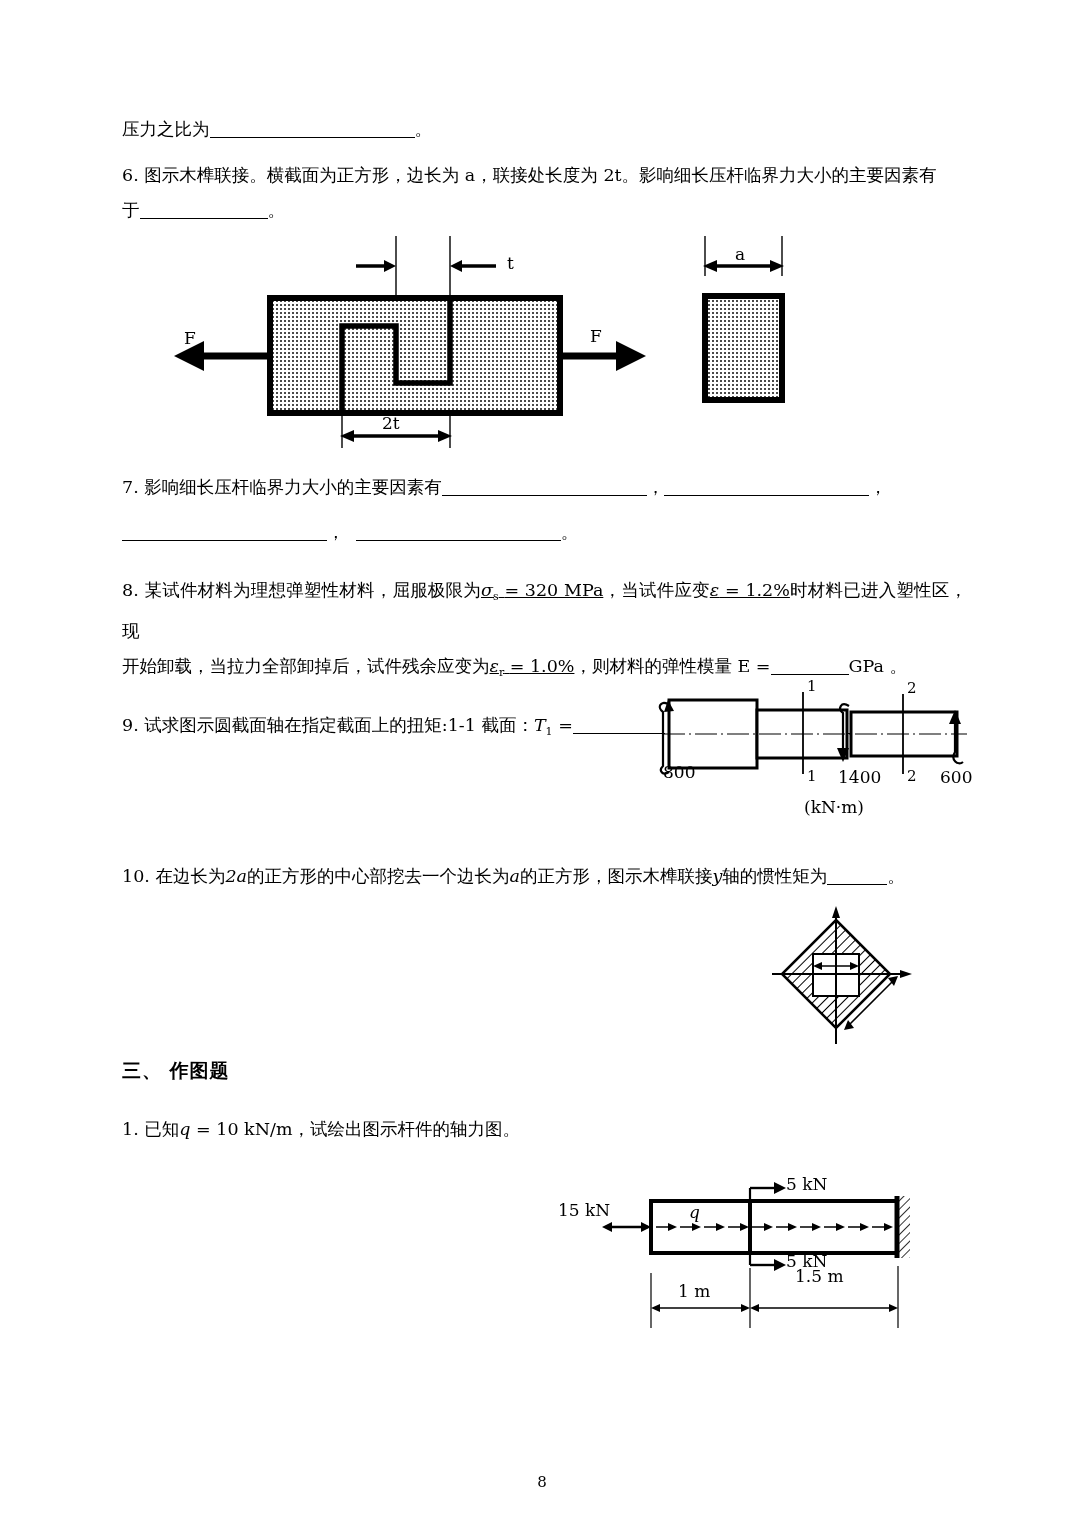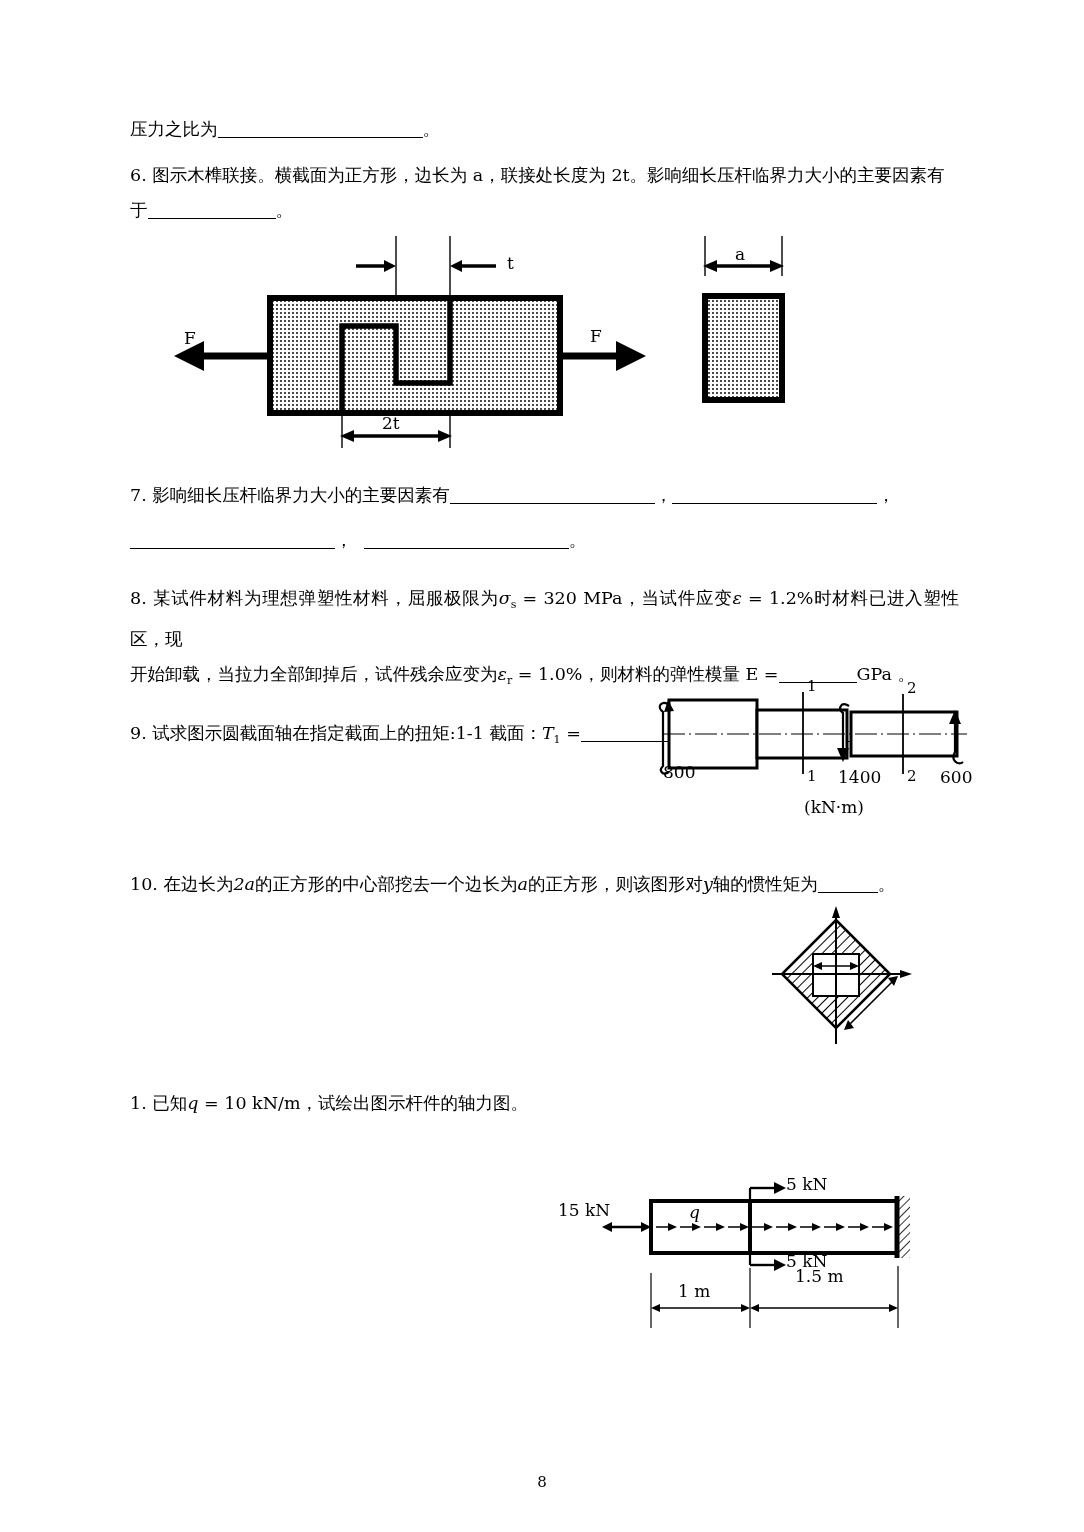--- a/index.html
+++ b/index.html
@@ -20,36 +20,36 @@
   }
   .content {
     position: absolute;
     left: 122px;
     top: 0;
     width: 845px;
   }
   .para {
     font-size: 17.5px;
     line-height: 35px;
-    margin: 8px;
+    margin: 0;
     text-align: justify;
   }
   .blank {
     display: inline-block;
     border-bottom: 1.6px solid #000;
     vertical-align: -3px;
   }
   .b-med   { width: 128px; }
   .b-long  { width: 205px; }
   .b-short { width: 78px; }
   .b-mid   { width: 92px; }
   .b-tiny  { width: 60px; }
   i.var { font-style: italic; font-family: "DejaVu Serif","Liberation Serif",serif; }
   .sub { font-size: 11px; vertical-align: -4px; }
-  .mathish { font-family: "DejaVu Serif","Liberation Serif",serif; }
+  .mathish { font-family: "DejaVu Serif","Liberation Serif",serif; text-decoration: underline; }
   .heading {
     font-size: 19px;
     font-weight: bold;
     letter-spacing: 1px;
     margin: 0;
   }
   .fig { position: absolute; }
   .lbl {
     position: absolute;
     font-family: "DejaVu Serif", "Liberation Serif", serif;
@@ -185,21 +185,21 @@
     <span class="lbl" style="left:8px; top:80px;">800</span>
     <span class="lbl" style="left:183px; top:85px;">1400</span>
     <span class="lbl" style="left:285px; top:85px;text-align:right;">600</span>
     <span class="lbl" style="left:149px; top:115px;">(kN·m)</span>
   </div>
 
   <div class="content" style="top:859px;">
 
     <p class="para">
       <span>10.</span>
-      <span>在边长为</span><i class="var">2a</i><span>的正方形的中心部挖去一个边长为</span><i class="var">a</i><span>的正方形，则该图形对</span><i class="var">y</i><span>轴的惯性矩为</span><span class="blank b-tiny"></span><span>。</span>
+      <span>在边长为</span><i class="var">2a</i><span>的正方形的中心部挖去一个边长为</span><i class="var">a</i><span>的正方形，图示木榫联接</span><i class="var">y</i><span>轴的惯性矩为</span><span class="blank b-tiny"></span><span>。</span>
     </p>
   </div>
 
   <div class="fig" style="left:768px; top:898px; width:160px; height:155px;">
     <svg width="160" height="155" viewBox="0 0 160 155">
       <defs>
         <pattern id="hatch" width="7" height="7" patternUnits="userSpaceOnUse" patternTransform="rotate(45)">
           <rect width="7" height="7" fill="#ffffff"></rect>
           <line x1="0" y1="0" x2="0" y2="7" stroke="#000" stroke-width="2"></line>
         </pattern>
@@ -220,20 +220,21 @@
       <polygon points="91,68 82,64 82,72" fill="#000"></polygon>
 
       <line x1="126" y1="82" x2="80" y2="128" stroke="#000" stroke-width="1.6"></line>
       <polygon points="130,78 120,80 126,88" fill="#000"></polygon>
       <polygon points="76,132 86,130 80,122" fill="#000"></polygon>
     </svg>
   </div>
 
   <div class="content" style="top:1058px;">
 
+    <p class="heading">三、 作图题</p>
 
     <p class="para" style="margin-top:28px;">
       <span>1.</span>
       <span>已知</span><i class="var">q</i> <span>= 10  kN/m</span><span>，试绘出图示杆件的轴力图。</span>
     </p>
   </div>
 
   <div class="fig" style="left:558px; top:1168px; width:380px; height:165px;">
     <svg width="380" height="165" viewBox="0 0 380 165">
       <defs>

